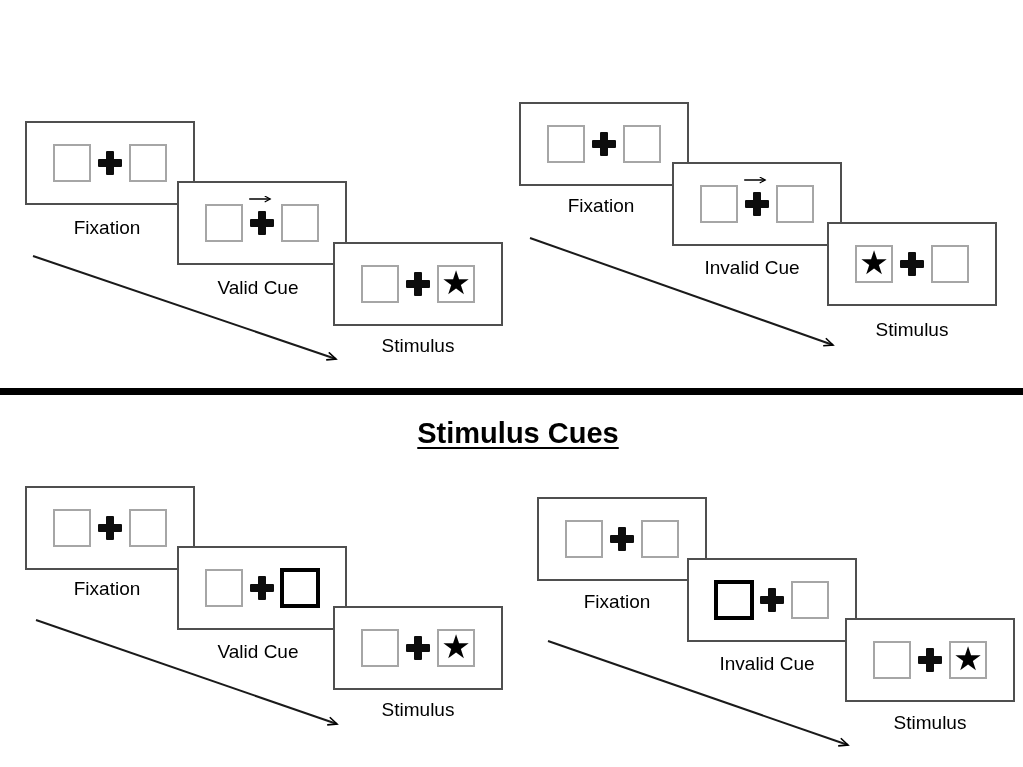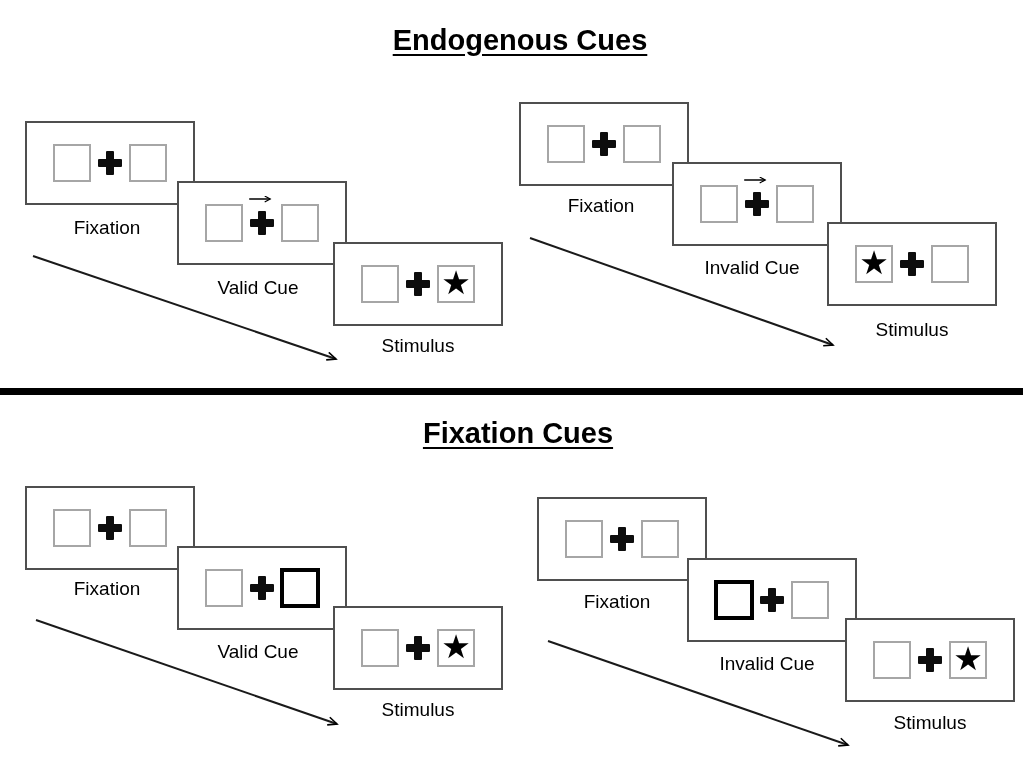--- a/index.html
+++ b/index.html
@@ -99,21 +99,20 @@
     <defs>
       <marker id="openArrow" markerWidth="14" markerHeight="12" refX="10" refY="5" orient="auto" markerUnits="userSpaceOnUse">
         <path d="M1,1 L10,5 L1,9" fill="none" stroke="#000" stroke-width="1.6"></path>
       </marker>
       <marker id="openArrowSm" markerWidth="9" markerHeight="8" refX="6" refY="3.5" orient="auto" markerUnits="userSpaceOnUse">
         <path d="M0.5,0.5 L6,3.5 L0.5,6.5" fill="none" stroke="#000" stroke-width="1.2"></path>
       </marker>
     </defs>
   </svg>
 
-  <div class="sec-title" style="left:520px;top:24px;">Endogenous Cues</div>
 
   <svg class="diag" style="left:28px;top:250px;" width="320" height="118">
     <line x1="5" y1="6" x2="308" y2="109" stroke="#1a1a1a" stroke-width="2" marker-end="url(#openArrow)"></line>
   </svg>
 
   <div class="panel" style="left:25px;top:121px;">
     <div class="sq left"></div>
     <div class="plus"></div>
     <div class="sq right"></div>
   </div>
@@ -163,21 +162,21 @@
     <div class="sq left">
       <span class="star">★</span>
     </div>
     <div class="plus"></div>
     <div class="sq right"></div>
   </div>
   <div class="plabel" style="left:912px;top:318px;">Stimulus</div>
 
   <div class="divider"></div>
 
-  <div class="sec-title" style="left:518px;top:417px;">Fixation Cues</div>
+  <div class="sec-title" style="left:518px;top:417px;">Stimulus Cues</div>
 
   <svg class="diag" style="left:31px;top:614px;" width="316" height="118">
     <line x1="5" y1="6" x2="306" y2="110" stroke="#1a1a1a" stroke-width="2" marker-end="url(#openArrow)"></line>
   </svg>
 
   <div class="panel" style="left:25px;top:486px;">
     <div class="sq left"></div>
     <div class="plus"></div>
     <div class="sq right"></div>
   </div>

